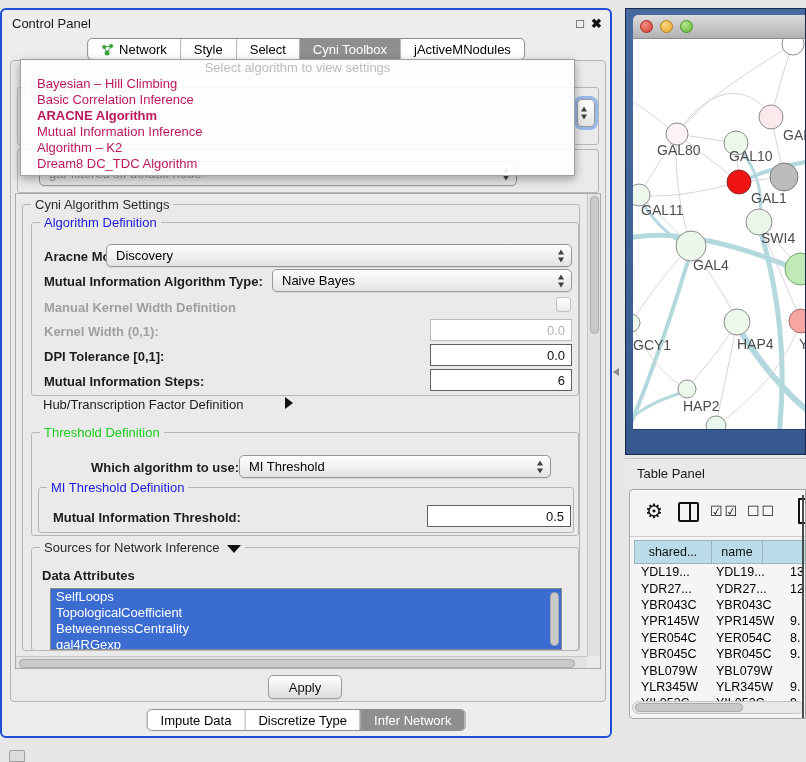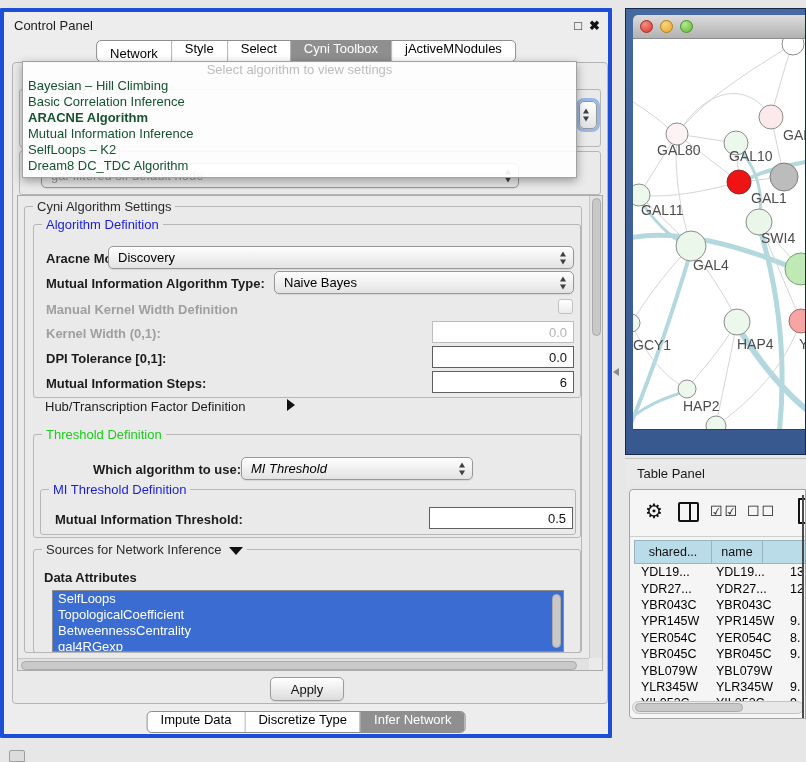--- a/index.html
+++ b/index.html
@@ -1,29 +1,29 @@
 <!DOCTYPE html>
 <html><head>
 <meta charset="utf-8">
 <style>
   *{box-sizing:border-box;margin:0;padding:0;}
   html,body{width:806px;height:762px;}
   body{position:relative;overflow:hidden;background:#e7e7e7;font-family:"Liberation Sans",sans-serif;color:#111;}
   .abs{position:absolute;}
 
   
-  #cp-window{left:0;top:8px;width:612px;height:730px;background:#ededed;border:4px solid #1d4ed8;border-radius:1px;}
+  #cp-window{left:0;top:8px;width:612px;height:730px;background:#ededed;border:2px solid #1d4ed8;border-radius:6px;}
   #cp-titlebar{left:0;top:0;width:100%;height:26px;display:flex;align-items:center;}
   #cp-title{margin-left:10px;font-size:13px;color:#1a1a1a;}
   #cp-winbtns{position:absolute;right:8px;top:0;height:26px;display:flex;align-items:center;gap:7px;font-size:13px;font-weight:bold;}
   #cp-winbtns span{cursor:default;}
 
   
   .seg{position:absolute;left:50%;transform:translateX(-50%);display:flex;height:22px;border:1px solid #8e8e8e;border-radius:5px;background:#fff;overflow:hidden;font-size:13px;white-space:nowrap;z-index:20;}
-  .segitem{padding:0 13px;display:flex;align-items:center;gap:5px;border-left:1px solid #b4b4b4;color:#000;flex-direction:column;}
+  .segitem{padding:0 13px;display:flex;align-items:center;gap:5px;border-left:1px solid #b4b4b4;color:#000;}
   .segitem:first-child{border-left:none;}
   .segitem.sel{background:#8f8f8f;color:#fff;}
 
   #cp-content{left:8px;top:50px;width:596px;height:642px;background:#eaeaea;border:1px solid #b5b5b5;border-radius:4px;}
 
   
   .group{position:absolute;border:1px solid #b6b6b6;border-radius:3px;}
   .legend{position:absolute;top:-8px;left:8px;background:#eaeaea;padding:0 4px;font-size:13px;color:#2b2b2b;white-space:nowrap;}
   .legend.blue{color:#1b1be0;}
   .legend.green{color:#19cf19;}
@@ -39,21 +39,21 @@
   .combo{position:absolute;height:23px;border:1px solid #979797;border-radius:5px;background:linear-gradient(#fefefe,#e3e3e3);display:flex;align-items:center;font-size:13px;padding:0 22px 0 9px;color:#000;box-shadow:0 1px 1px rgba(0,0,0,.08);}
   .arr{position:absolute;right:5px;top:50%;transform:translateY(-50%);width:9px;height:13px;}
   .arr::before{content:"";position:absolute;top:0;left:1px;border-left:3.5px solid transparent;border-right:3.5px solid transparent;border-bottom:5px solid #3f3f3f;}
   .arr::after{content:"";position:absolute;bottom:0;left:1px;border-left:3.5px solid transparent;border-right:3.5px solid transparent;border-top:5px solid #3f3f3f;}
 
   .checkbox{position:absolute;width:15px;height:15px;border:1px solid #c1c1c1;border-radius:3px;background:linear-gradient(#ffffff,#ececec);}
 
   
   #algo-popup{left:18px;top:49px;width:555px;background:rgba(255,255,255,0.9);border:1px solid #a2a2a2;box-shadow:0 3px 9px rgba(0,0,0,0.35);z-index:40;padding-bottom:3px;}
   #popup-placeholder{height:16px;line-height:16px;text-align:center;color:#bcbcbc;font-size:13px;}
-  .popup-item{height:16px;line-height:16px;padding-left:5px;font-size:13px;color:#14532d;}
+  .popup-item{height:16px;line-height:16px;padding-left:16px;font-size:13px;color:#be185d;}
   .popup-item.bold{font-weight:bold;}
 
   
   #settings-pane{left:12px;top:182px;width:586px;height:476px;border:1px solid #ababab;background:#eaeaea;overflow:hidden;}
   .sbv{position:absolute;background:#e2e2e2;border-left:1px solid #c5c5c5;}
   .sbh{position:absolute;background:#e2e2e2;border-top:1px solid #c5c5c5;}
   .thumb{position:absolute;background:#c9c9c9;border:1px solid #aaaaaa;border-radius:6px;}
 
   #attr-list{position:absolute;background:#fff;border:1px solid #8a8a8a;overflow:hidden;}
   .attr-item{height:16px;line-height:16px;font-size:13px;padding-left:5px;color:#000;}
@@ -185,21 +185,21 @@
           <div class="tf" style="left:398px;top:146px;width:142px;">6</div>
         </div>
 
         <span class="flabel plain" style="left:20px;top:192px;font-weight:normal;">Hub/Transcription Factor Definition</span>
         <span class="tri-right abs" style="left:262px;top:192px;"></span>
 
         <div class="group" style="left:8px;top:227px;width:548px;height:104px;">
           <span class="legend green">Threshold Definition</span>
 
           <span class="flabel" style="left:59px;top:27px;">Which algorithm to use:</span>
-          <div class="combo" style="left:207px;top:22px;width:232px;font-style:italic;">
+          <div class="combo" style="left:207px;top:22px;width:312px;">
             <span>MI Threshold</span>
             <span class="arr"></span>
           </div>
 
           <div class="group" style="left:6px;top:54px;width:536px;height:46px;">
             <span class="legend blue">MI Threshold Definition</span>
             <span class="flabel" style="left:14px;top:22px;">Mutual Information Threshold:</span>
             <div class="tf" style="left:388px;top:17px;width:144px;">0.5</div>
           </div>
         </div>
@@ -230,21 +230,21 @@
 
   </div>
 
   <div class="abs" id="algo-popup">
     <div id="popup-placeholder">Select algorithm to view settings</div>
     <div id="popup-items">
         <div class="popup-item">Bayesian – Hill Climbing</div>
         <div class="popup-item">Basic Correlation Inference</div>
         <div class="popup-item bold">ARACNE Algorithm</div>
         <div class="popup-item">Mutual Information Inference</div>
-        <div class="popup-item">SelfLoops – K2</div>
+        <div class="popup-item">Algorithm – K2</div>
         <div class="popup-item">Dream8 DC_TDC Algorithm</div>
       </div>
   </div>
 
   <div class="btn" style="left:266px;top:665px;width:74px;">Apply</div>
 
   <div class="seg" style="top:699px;" id="bottom-tabs">
       <div class="segitem">
         <span>Impute Data</span>
       </div>

